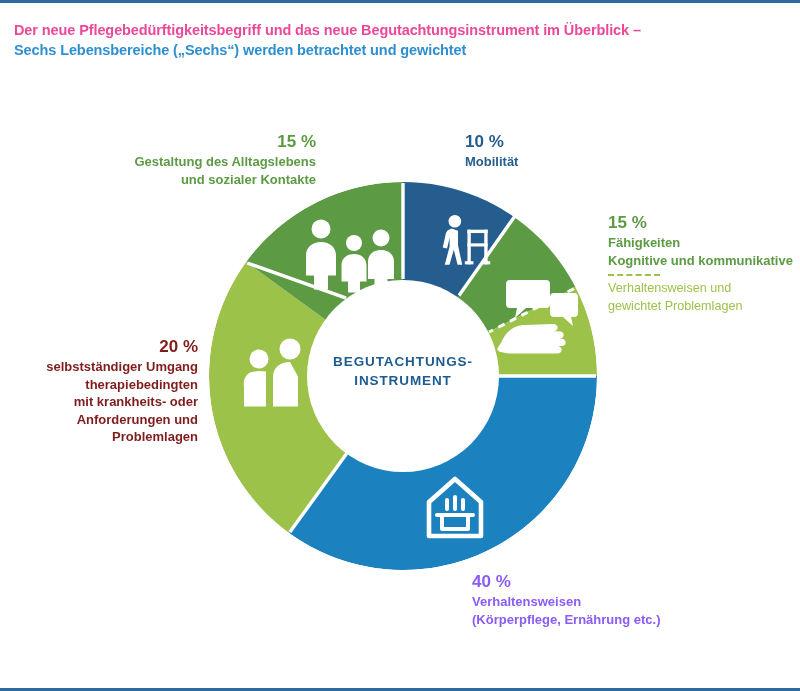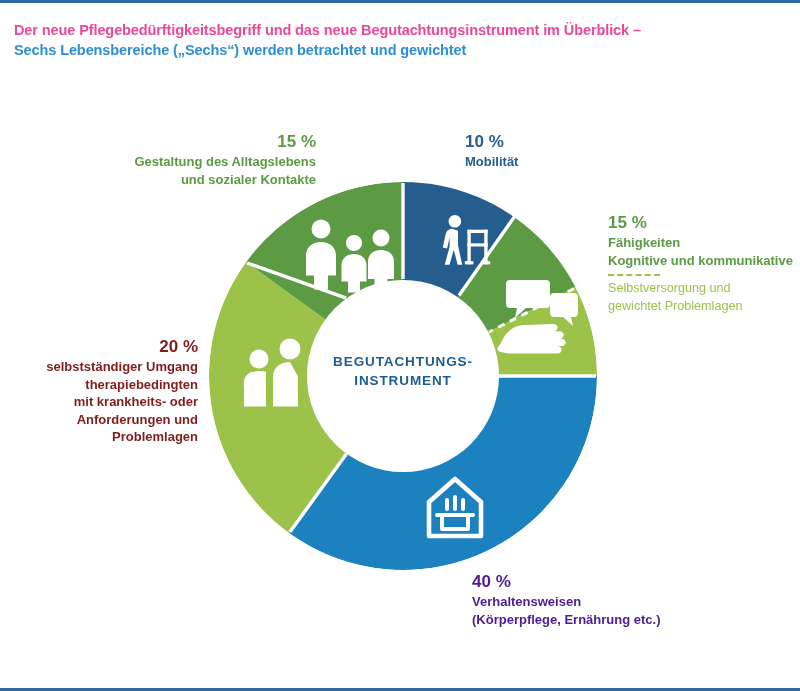--- a/index.html
+++ b/index.html
@@ -76,21 +76,21 @@
   }
   #co-kognitive .txt2 { color: #9dc24a; }
   .dashline {
     width: 52px; height: 0; margin: 5px 0 4px 0;
     border-top: 2px dashed #9dc24a;
   }
   #co-bewaeltigung {
     left: 12px; top: 336px; width: 186px; text-align: right; color: #7f1d1d;
   }
   #co-selbstversorgung {
-    left: 472px; top: 571px; width: 300px; text-align: left; color: #4c1d95;
+    left: 472px; top: 571px; width: 300px; text-align: left; color: #8b5cf6;
   }
 </style>
 </head>
 <body>
 
 <div id="page">
 
   <div class="rule top"></div>
   <div class="rule bottom"></div>
 
@@ -205,21 +205,21 @@
   <div class="callout" id="co-mobilitaet">
     <div class="pct">10 %</div>
     <div class="txt">Mobilität</div>
   </div>
 
   <div class="callout" id="co-kognitive">
     <div class="pct">15 %</div>
     <div class="txt">Fähigkeiten</div>
     <div class="txt">Kognitive und kommunikative</div>
     <div class="dashline"></div>
-    <div class="txt2">Selbstversorgung und</div>
+    <div class="txt2">Verhaltensweisen und</div>
     <div class="txt2">gewichtet Problemlagen</div>
   </div>
 
   <div class="callout" id="co-bewaeltigung">
     <div class="pct">20 %</div>
     <div class="txt">selbstständiger Umgang</div>
     <div class="txt">therapiebedingten</div>
     <div class="txt">mit krankheits- oder</div>
     <div class="txt">Anforderungen und</div>
     <div class="txt">Problemlagen</div>

